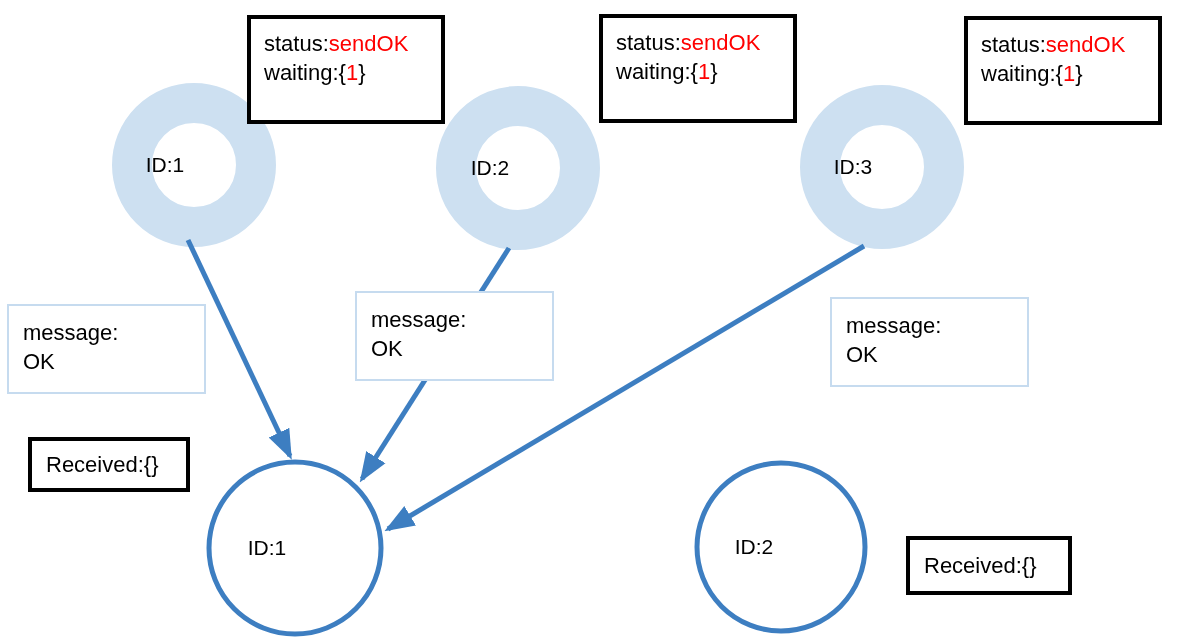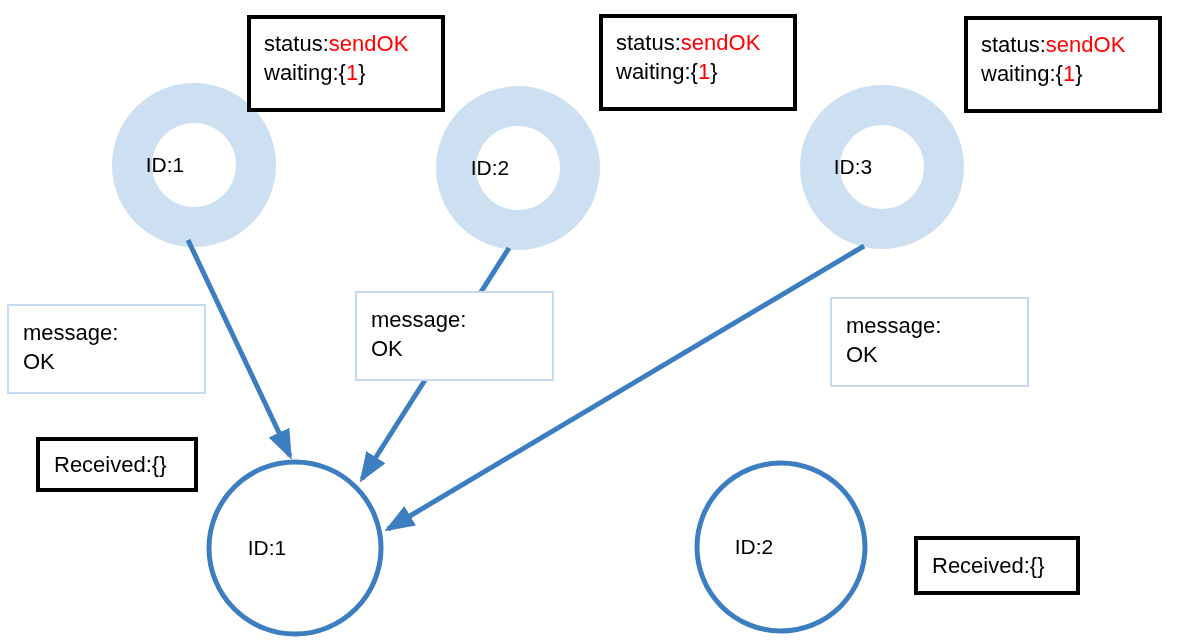--- a/index.html
+++ b/index.html
@@ -21,35 +21,34 @@
     position: absolute;
     box-sizing: border-box;
     background: #ffffff;
     color: #000000;
     font-size: 22px;
     line-height: 29px;
   }
   .status-box {
     border: 4px solid #000000;
     width: 198px;
-    height: 97px;
+    height: 109px;
     padding: 10px 0 0 13px;
   }
   .message-box {
     border: 2px solid #c6dbef;
     width: 199px;
     height: 90px;
     padding: 12px 0 0 14px;
   }
   .received-box {
     border: 4px solid #000000;
     display: flex;
     align-items: center;
     padding-left: 14px;
-    margin-left: 8px;
   }
   .red { color: #ff0000; }
 </style>
 </head>
 <body>
 
 <div class="stage">
 
   <svg class="layer" width="1200" height="644" viewBox="0 0 1200 644">
     <defs>

